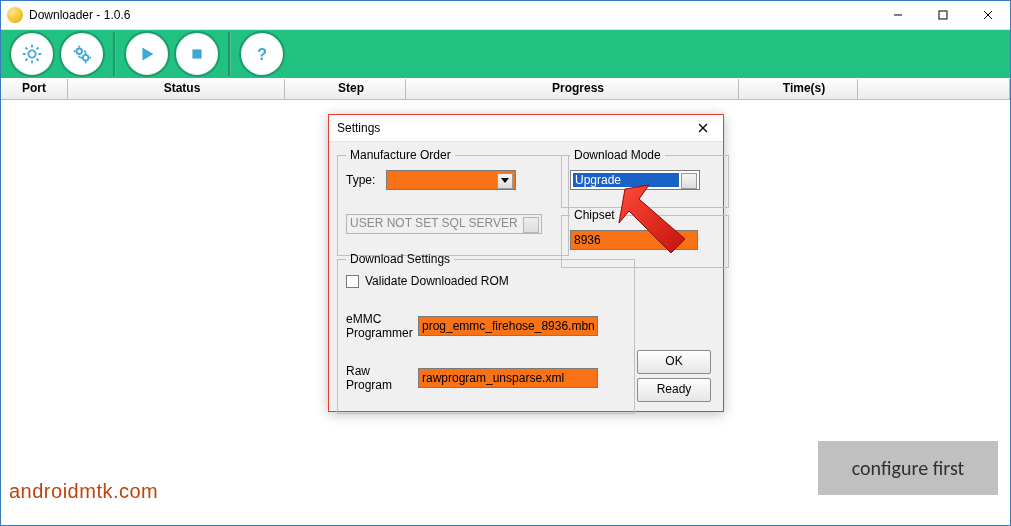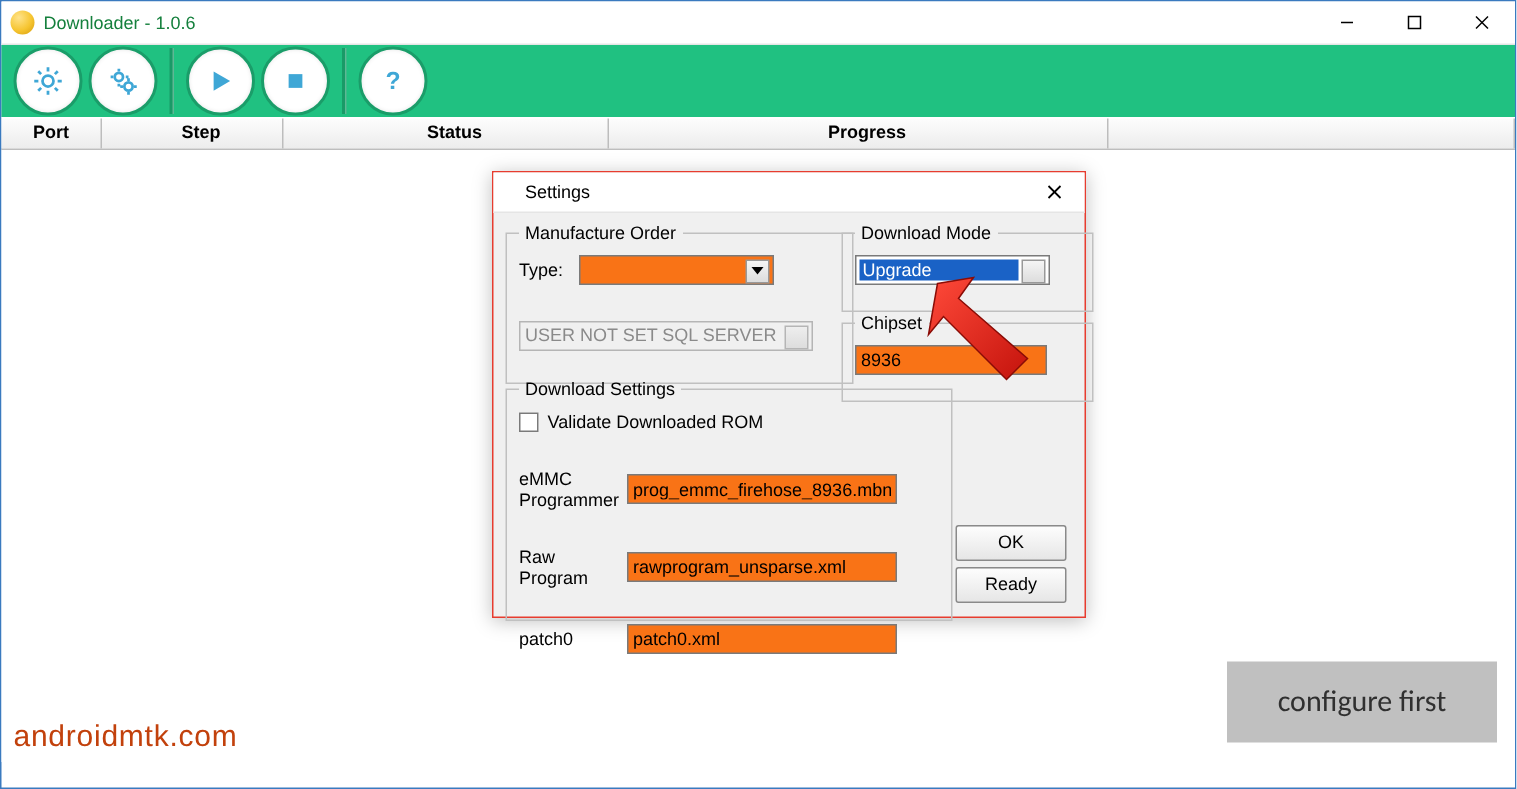--- a/index.html
+++ b/index.html
@@ -32,21 +32,21 @@
   .titlebar .app-icon {
     width: 16px;
     height: 16px;
     margin-right: 6px;
     border-radius: 50%;
     background: radial-gradient(circle at 35% 30%, #ffe38a 0%, #f6c531 55%, #d49a09 100%);
     position: relative;
   }
   .titlebar .title {
     font-size: 12px;
-    color: #15803d;
+    color: #000000;
   }
   .win-controls {
     margin-left: auto;
     display: flex;
   }
   .win-btn {
     width: 45px;
     height: 28px;
     display: flex;
     align-items: center;
@@ -155,21 +155,21 @@
     height: 296px;
     border: 1px solid #e73c2f;
     background: #f0f0f0;
     box-shadow: 0 2px 12px rgba(0,0,0,0.25);
   }
   .dlg-title {
     height: 26px;
     background: #fff;
     display:flex;
     align-items:center;
-    padding-left:21px;
+    padding-left:8px;
     font-size:12px;
     border-bottom:1px solid #e5e5e5;
   }
   .dlg-close {
     margin-left:auto;
     width: 40px; height: 26px;
     display:flex;align-items:center;justify-content:center;
   }
   .dlg-close svg { width:10px;height:10px;stroke:#000;stroke-width:1.2;fill:none;}
 
@@ -326,23 +326,24 @@
     <div class="tool-sep"></div>
     <div class="tool-btn">
       <svg viewBox="0 0 24 24">
           <text x="12" y="18" text-anchor="middle" font-size="18" font-weight="bold" fill="#3fa7d6">?</text>
         </svg>
     </div>
   </div>
 
   <div class="headers">
     <div class="col col-port">Port</div>
+    <div class="col col-status">Status</div>
     <div class="col col-step">Step</div>
-    <div class="col col-status">Status</div>
     <div class="col col-progress">Progress</div>
+    <div class="col col-time">Time(s)</div>
     <div class="col col-rest"></div>
   </div>
 
   <div class="content-area"></div>
 
 
   <div class="watermark">androidmtk.com</div>
 
   <div class="annotation">configure first</div>
 
@@ -395,24 +396,20 @@
           <span class="chk"></span>
           <span>Validate Downloaded ROM</span>
         </div>
         <div class="row">
           <span class="lbl">eMMC Programmer</span>
           <input class="textin" value="prog_emmc_firehose_8936.mbn" style="">
         </div>
         <div class="row">
           <span class="lbl">Raw Program</span>
           <input class="textin" value="rawprogram_unsparse.xml" style="">
-        </div>
-        <div class="row">
-          <span class="lbl">patch0</span>
-          <input class="textin" value="patch0.xml" style="">
         </div>
       </fieldset>
 
       <div class="btn btn-ok">OK</div>
       <div class="btn btn-cancel">Ready</div>
     </div>
   </div>
 
   <div class="arrow">
     <svg viewBox="0 0 80 80">

